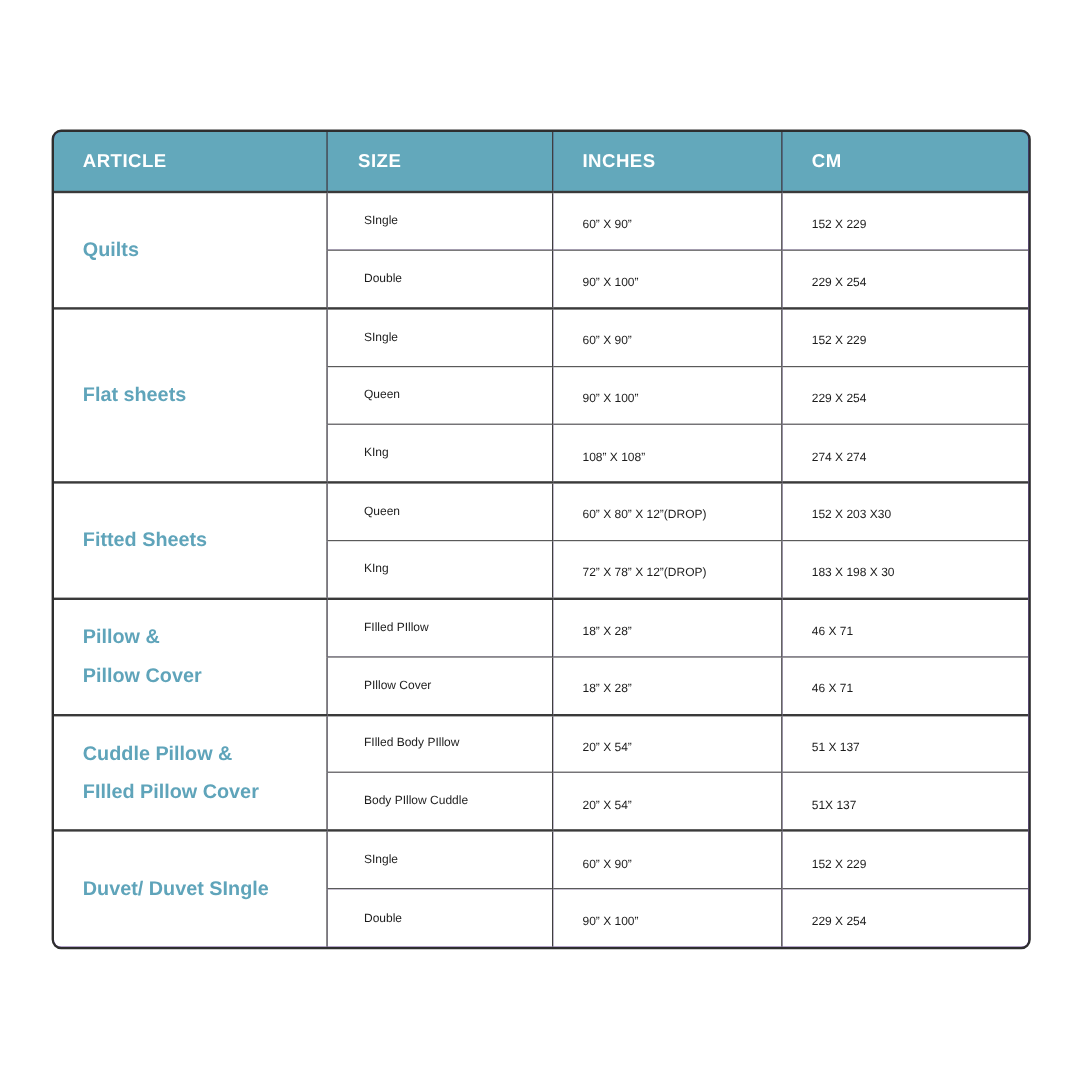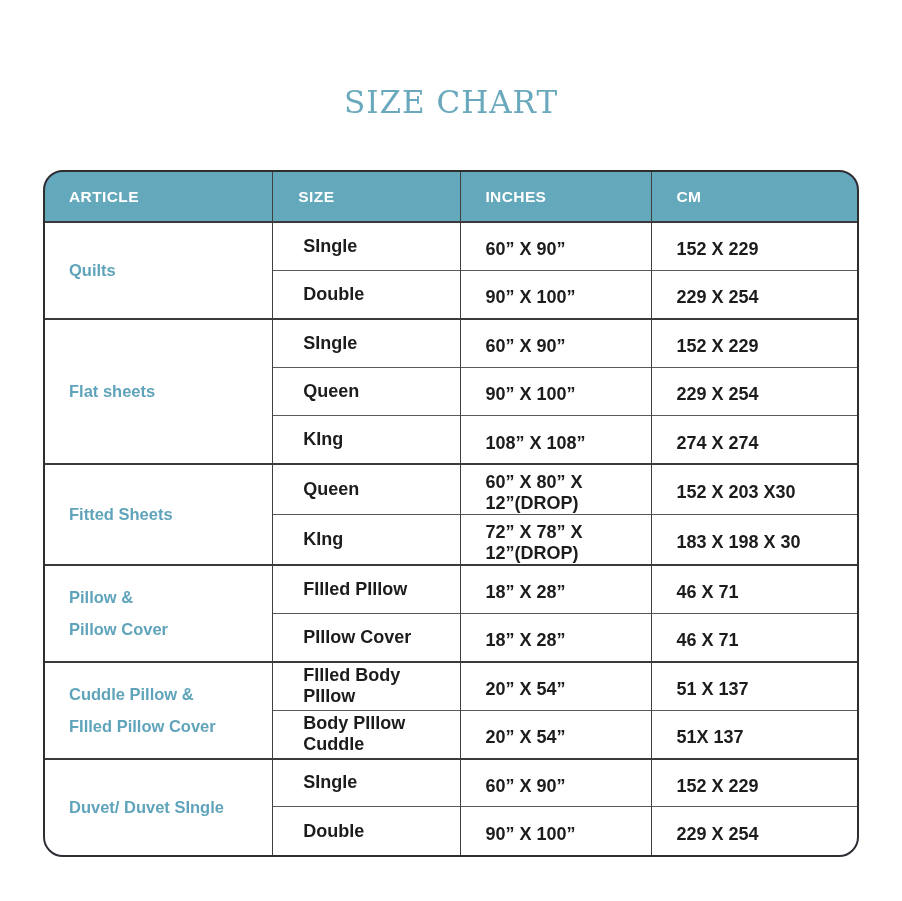--- a/index.html
+++ b/index.html
@@ -17,41 +17,41 @@
     font-family:"Liberation Sans",sans-serif;
   }
   .page{padding-top:84px;}
   .title{
     margin:0;text-align:center;
     font-family:"DejaVu Serif","Liberation Serif",serif;
     font-weight:500;font-size:31px;letter-spacing:1px;
     color:var(--title-text,#6aa9bd);
   }
   .table-wrap{
-    width:816px;margin:50px auto 0;
+    width:816px;margin:24px auto 0;
     border:2px solid var(--outer-border,#2e2e2e);
-    border-radius:20px;overflow:hidden;background:#4c1d95;
+    border-radius:8px;overflow:hidden;background:#4c1d95;
   }
   table{width:100%;border-collapse:collapse;table-layout:fixed;}
   col.c-article{width:28.06%;}
   col.c-size{width:23.16%;}
   col.c-inches{width:23.53%;}
   col.c-cm{width:25.25%;}
   thead th{
     background:var(--header-bg,#63a8bb);
     color:var(--header-text,#ffffff);
     height:50px;text-align:left;vertical-align:middle;
     font-size:15.5px;font-weight:700;letter-spacing:0.4px;
     padding:0 0 0 24px;
     border-bottom:2px solid #3a3a3a;
   }
   thead th.col-size{padding-left:25px;}
   tbody td{
     height:48.4px;vertical-align:middle;
-    font-size:18px;font-weight:700;
+    font-size:10px;font-weight:400;
     color:var(--body-text,#1c1c1c);
     padding:0 4px 0 24px;background:#fff;
   }
   td.col-article{
     font-weight:700;font-size:16.5px;
     color:var(--article-text,#5fa4ba);
   }
   .article-line{line-height:32px;}
   td.col-size{padding-left:30px;}
   td.col-inches,td.col-cm{padding-top:7px;}
@@ -59,21 +59,20 @@
   td.col-size,td.col-inches,td.col-cm{
     border-left:1px solid #3f3f3f;
   }
   tr.group-start td{border-top:2px solid #3a3a3a;}
   tbody tr:not(.group-start) td{border-top:1px solid #5a5a5a;}
 </style>
 </head>
 <body>
 
 <div class="page">
-  <h1 class="title">SIZE CHART</h1>
 
   <div class="table-wrap">
     <table>
       <colgroup>
         <col class="c-article">
           <col class="c-size">
           <col class="c-inches">
           <col class="c-cm">
       </colgroup>
       <thead>

